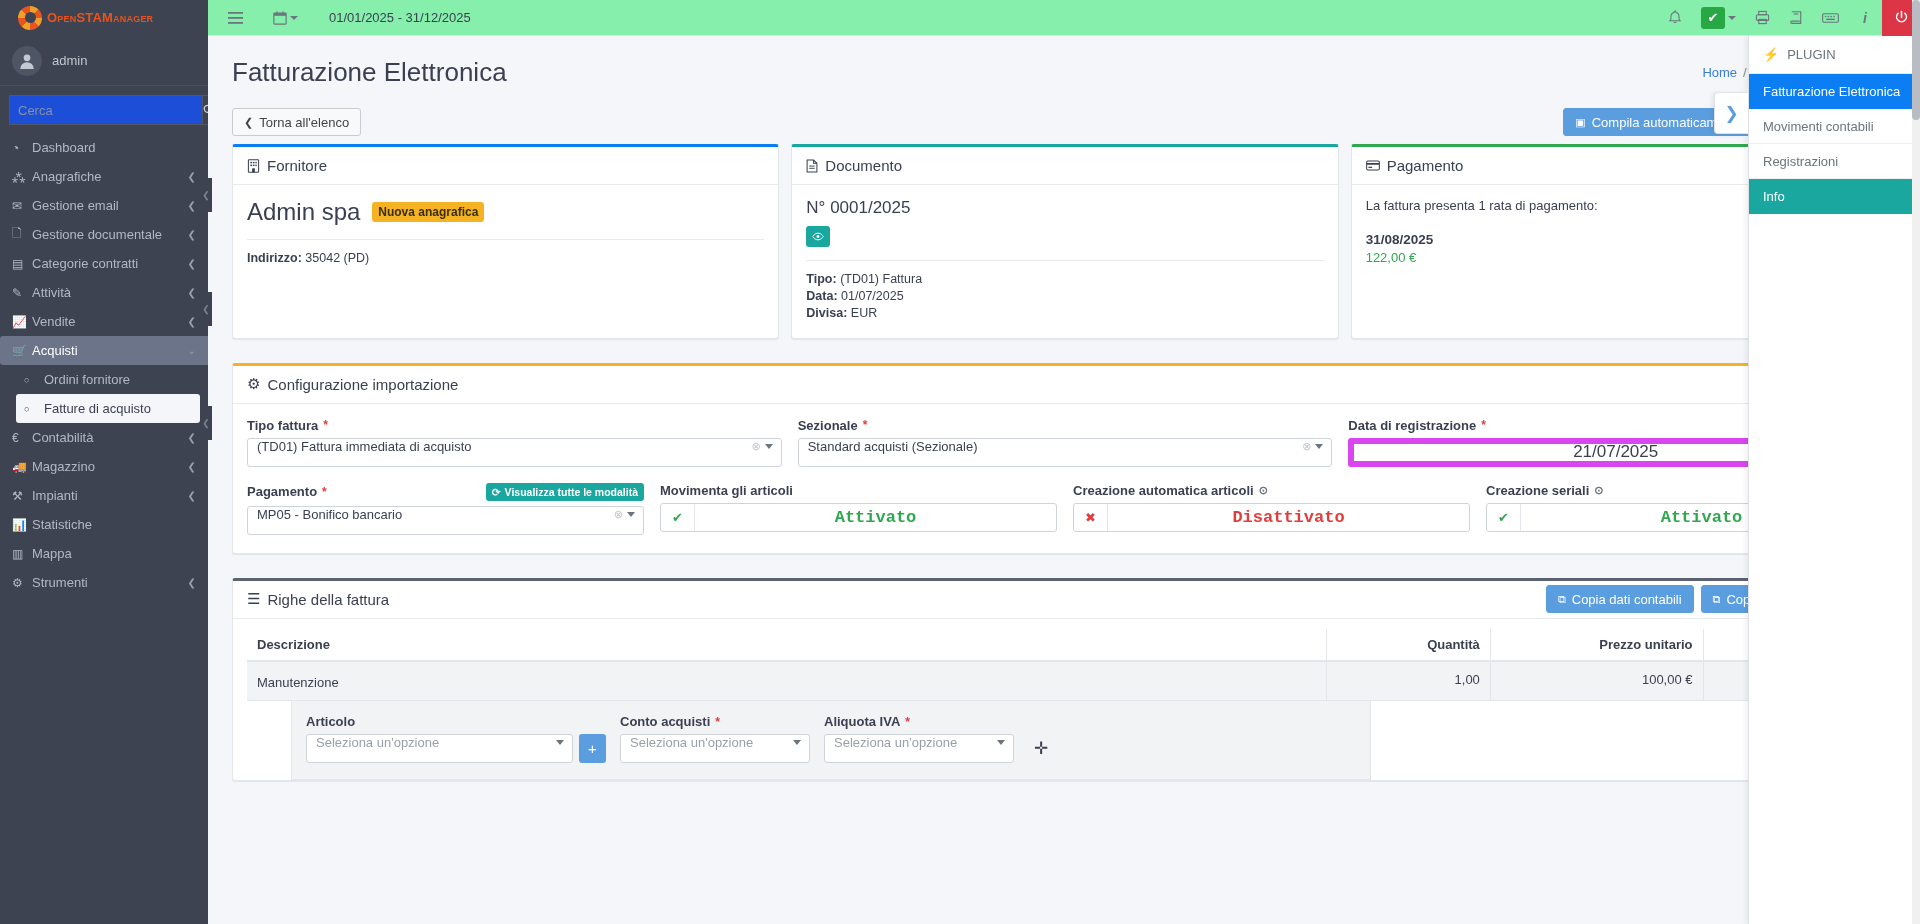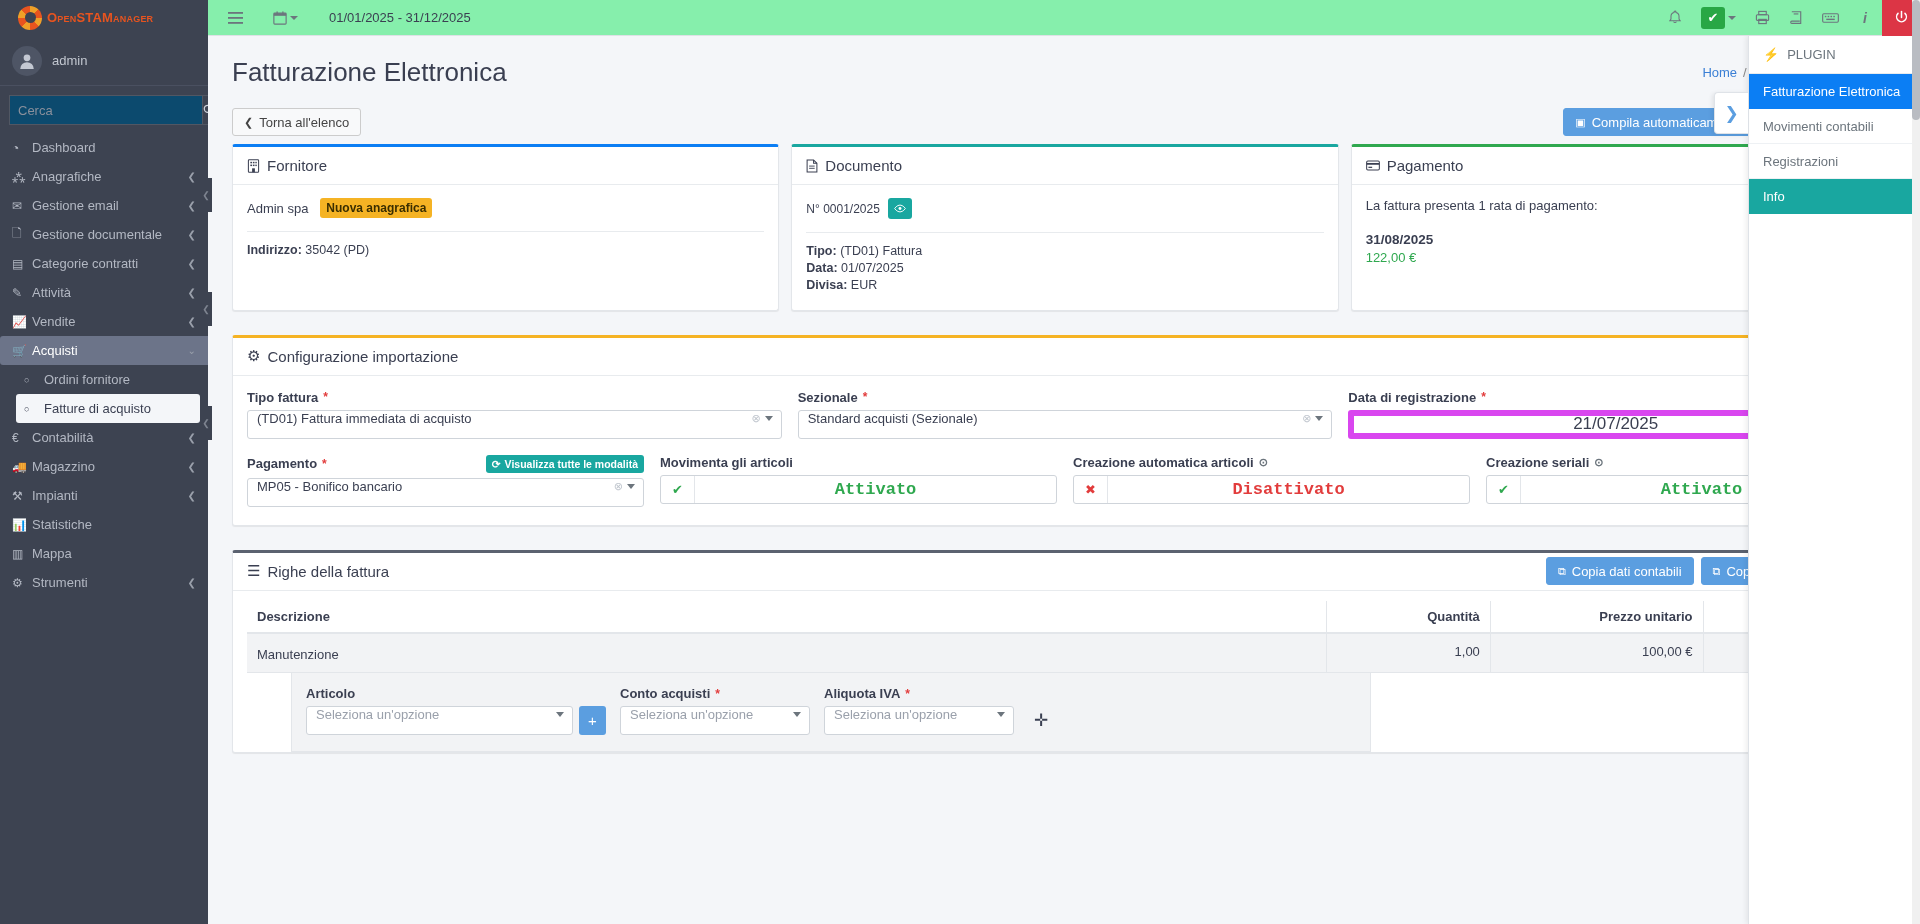--- a/index.html
+++ b/index.html
@@ -22,21 +22,21 @@
   .caret-dn{width:0;height:0;border-left:4px solid transparent;border-right:4px solid transparent;border-top:4px solid #6c757d;margin-left:3px;}
   .badge-ok{background:#28a745;color:#fff;width:24px;height:22px;display:flex;align-items:center;justify-content:center;border-radius:3px;font-size:13px;}
   .pwr{background:#dc3545;color:#fff;width:38px;height:36px;display:flex;align-items:center;justify-content:center;font-size:15px;cursor:pointer;}
 
   
   .sidebar{position:absolute;top:36px;left:0;width:208px;height:888px;background:#3d4351;overflow:hidden;z-index:30;}
   .user-box{display:flex;align-items:center;height:50px;padding:0 12px;border-bottom:1px solid #4a5060;}
   .avatar{width:30px;height:30px;border-radius:50%;background:#4e5565;display:flex;align-items:center;justify-content:center;font-size:15px;color:#c3c8d2;}
   .user-name{color:#c2c7d0;margin-left:10px;font-size:13px;}
   .search-row{display:flex;padding:9px 9px 6px 9px;}
-  .search-inp{flex:1;height:30px;background:#0c4a6e;border:1px solid #515763;color:#b8bdc7;padding:12px 8px;font-size:13px;font-family:inherit;outline:none;border-right:none;}
+  .search-inp{flex:1;height:30px;background:#1d4ed8;border:1px solid #515763;color:#b8bdc7;padding:12px 8px;font-size:13px;font-family:inherit;outline:none;border-right:none;}
   .search-inp::placeholder{color:#8a909c;}
   .search-btn{width:30px;height:30px;background:#3d4351;border:1px solid #515763;color:#a8aeb9;display:flex;align-items:center;justify-content:center;cursor:pointer;font-size:12px;}
   .menu{list-style:none;margin-top:2px;}
   .menu-item{display:flex;align-items:center;height:29px;padding:0 12px;color:#b3b8c3;font-size:13px;cursor:pointer;position:relative;}
   .menu-item.active{background:#6c7489;color:#fff;border-radius:3px 0 0 3px;margin-right:0;}
   .mi-icon{width:20px;flex:0 0 20px;font-size:12px;text-align:left;color:#b3b8c3;}
   .menu-item.active .mi-icon{color:#fff;}
   .mi-label{flex:1;white-space:nowrap;overflow:hidden;}
   .mi-chev{font-size:10px;color:#9aa0ab;}
   .sub-item{display:flex;align-items:center;height:29px;padding:0 12px 0 24px;color:#b3b8c3;font-size:13px;cursor:pointer;}
@@ -59,26 +59,26 @@
   .btn-info{background:#5b9ee0;color:#fff;border-color:#5b9ee0;}
   .btnbar-right{margin-left:auto;display:flex;gap:8px;}
 
   .row3{display:flex;gap:12px;padding:0 22px 0 24px;}
   .card{background:#fff;border-radius:3px;border:1px solid #e3e6ea;box-shadow:0 1px 1px rgba(0,0,0,.07);flex:1;}
   .card-bdr-blue{border-top:3px solid #0b7ef4;}
   .card-bdr-teal{border-top:3px solid #19a7a0;}
   .card-bdr-green{border-top:3px solid #2fa84f;}
   .card-head{display:flex;align-items:center;gap:7px;height:38px;padding:0 14px;border-bottom:1px solid #e8ebee;font-size:15px;color:#3a3f51;}
   .card-body{padding:13px 14px 16px 14px;}
-  .sup-name{font-size:13px;color:#3a3f51;display:inline-block;vertical-align:middle;}
+  .sup-name{font-size:24px;color:#3a3f51;display:inline-block;vertical-align:middle;}
   .tag-warn{background:#f5b324;color:#3a2e00;font-size:12px;font-weight:bold;padding:3px 6px;border-radius:3px;margin-left:8px;vertical-align:middle;display:inline-block;}
   .hr-lite{border:0;border-top:1px solid #e8ebee;margin:13px 0 10px 0;}
   .kv{font-size:12.5px;color:#3a3f51;line-height:1.35;}
   .kv b{font-weight:bold;}
-  .docno{font-size:12px;color:#3a3f51;display:flex;align-items:center;gap:8px;}
+  .docno{font-size:17px;color:#3a3f51;display:flex;align-items:flex-start;gap:8px;flex-direction:column;}
   .eye-btn{background:#19a7a0;color:#fff;width:24px;height:21px;border-radius:3px;display:flex;align-items:center;justify-content:center;font-size:11px;cursor:pointer;}
   .pay-txt{font-size:13px;color:#3a3f51;}
   .pay-date{font-size:13.5px;font-weight:bold;color:#3a3f51;margin-top:19px;}
   .pay-amt{font-size:13px;color:#2fa84f;margin-top:3px;}
 
   
   .panel{background:#fff;border:1px solid #e3e6ea;border-radius:3px;box-shadow:0 1px 1px rgba(0,0,0,.07);margin:24px 22px 0 24px;}
   .panel-yellow{border-top:3px solid #f5b324;}
   .panel-dark{border-top:3px solid #5b6270;}
   .panel-head{display:flex;align-items:center;gap:7px;height:38px;padding:0 14px;border-bottom:1px solid #e8ebee;font-size:15px;color:#3a3f51;}

